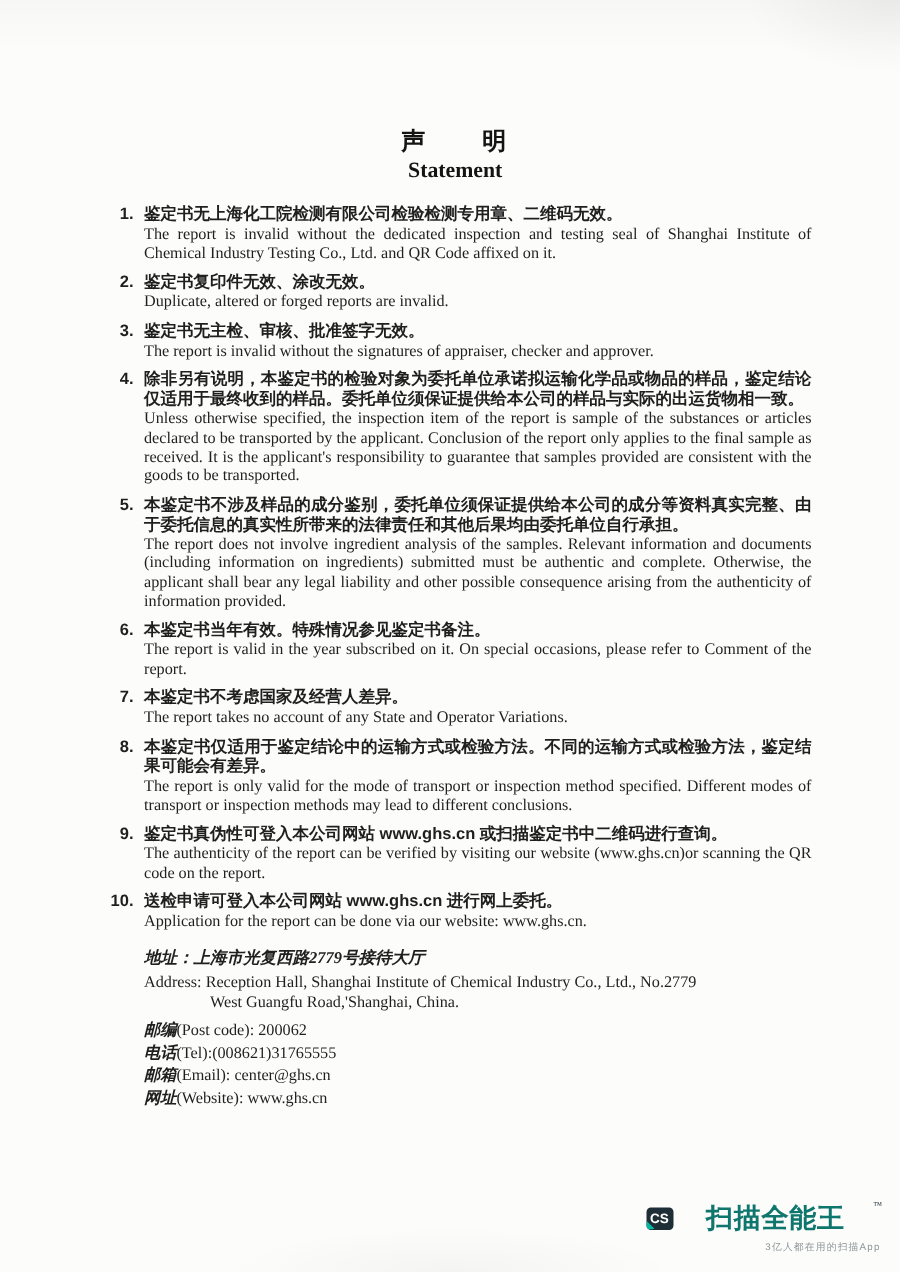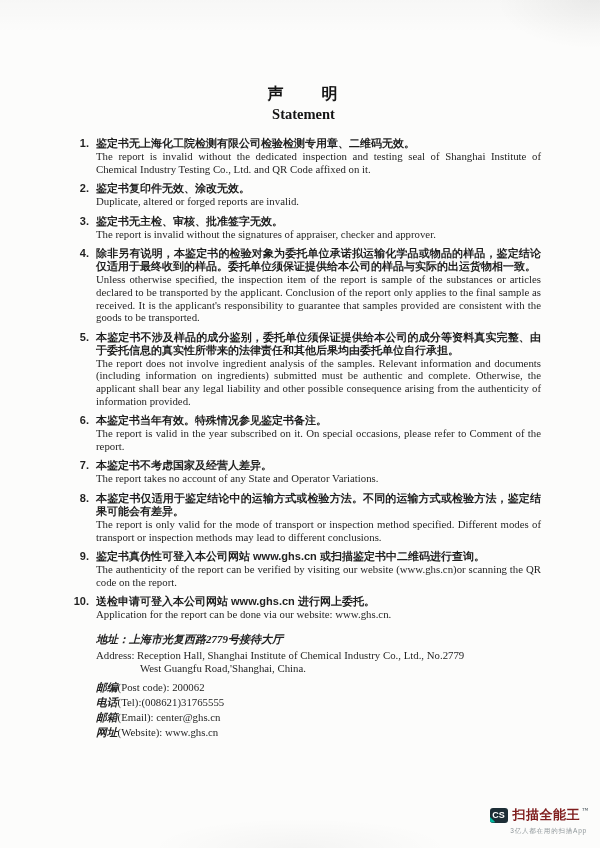--- a/index.html
+++ b/index.html
@@ -69,21 +69,21 @@
   .addr-en-1{ margin:0; font-family:"Liberation Serif","DejaVu Serif",serif; font-size:10.8px; line-height:13px; }
   .addr-en-2{ margin:0 0 5px 0; padding-left:44px; font-family:"Liberation Serif","DejaVu Serif",serif; font-size:10.8px; line-height:13px; }
   .contact-line{ margin:0; font-size:10.8px; line-height:15px; font-family:"Liberation Serif","DejaVu Serif",serif; }
   .contact-line .label{ font-style:italic; font-weight:600; }
 
   .watermark{
     position:absolute; right:12px; bottom:12px;
     display:flex; flex-direction:column; align-items:flex-end;
     z-index:6;
   }
-  .wm-row{ display:flex; align-items:center; gap:5px;padding-left:45px; }
+  .wm-row{ display:flex; align-items:center; gap:22px;padding-left:45px; }
   .wm-badge{
     position:relative;
     width:18px; height:15px;
     background:#1d2e36;
     border-radius:3px;
     color:#ffffff;
     font-family:"Liberation Sans","DejaVu Sans",sans-serif;
     font-size:9px; font-weight:700;
     display:flex; align-items:center; justify-content:center;
     overflow:hidden;
@@ -91,21 +91,21 @@
   .wm-corner{
     position:absolute; left:0; bottom:0;
     width:6px; height:6px;
     background:#00b9a0;
     border-radius:0 0 3px 0;
     clip-path:polygon(0 0, 0 100%, 100% 100%);
   }
   .wm-badge span{ position:relative; z-index:2; }
   .wm-name{
     font-family:Liberation Serif, serif;
-    font-size:13px; font-weight:700; color:#7f1d1d; letter-spacing:0.5px;
+    font-size:18px; font-weight:700; color:#0f766e; letter-spacing:0.5px;
   }
   .wm-tm{ font-size:6px; color:#303e46; align-self:flex-start; margin-left:-3px; margin-top:1px; }
   .wm-tagline{
     margin-top:3px; padding-right:1px;
     font-family:"Liberation Sans","DejaVu Sans",sans-serif;
     font-size:6.5px; color:#8d9598; letter-spacing:0.8px;
   }
 </style>
 </head>
 <body>

